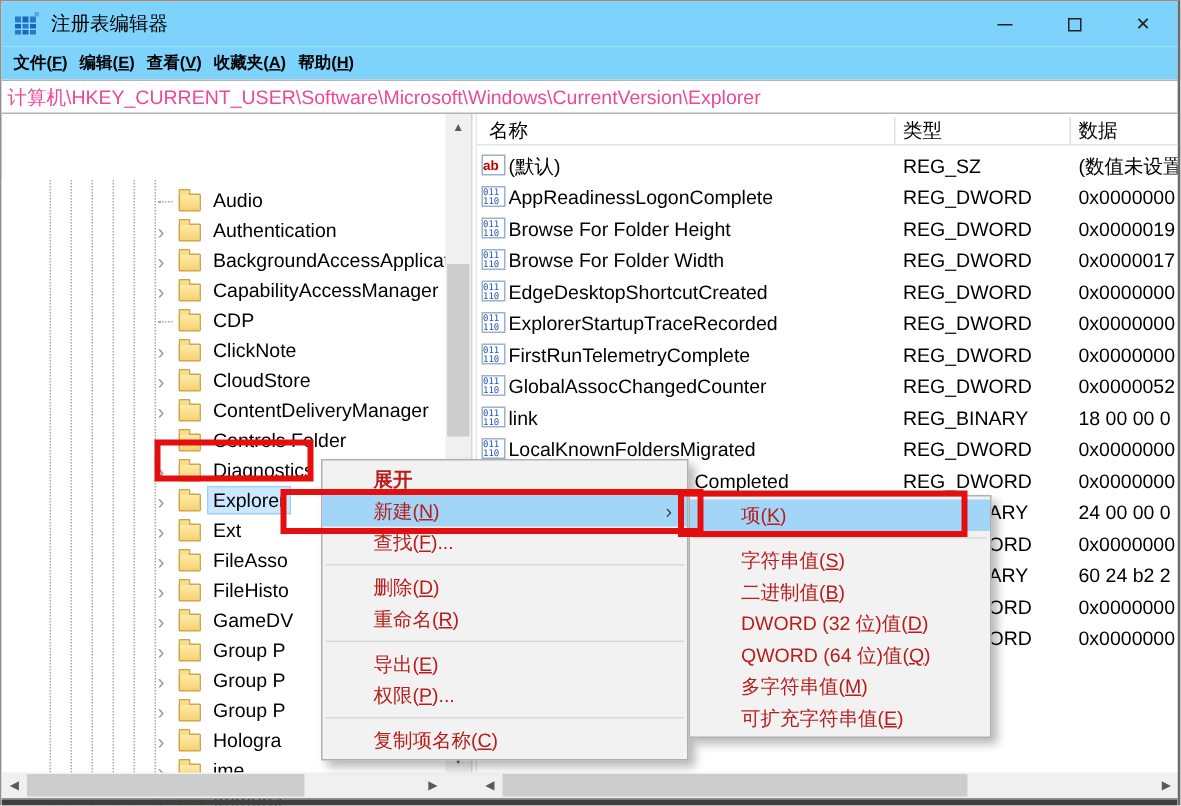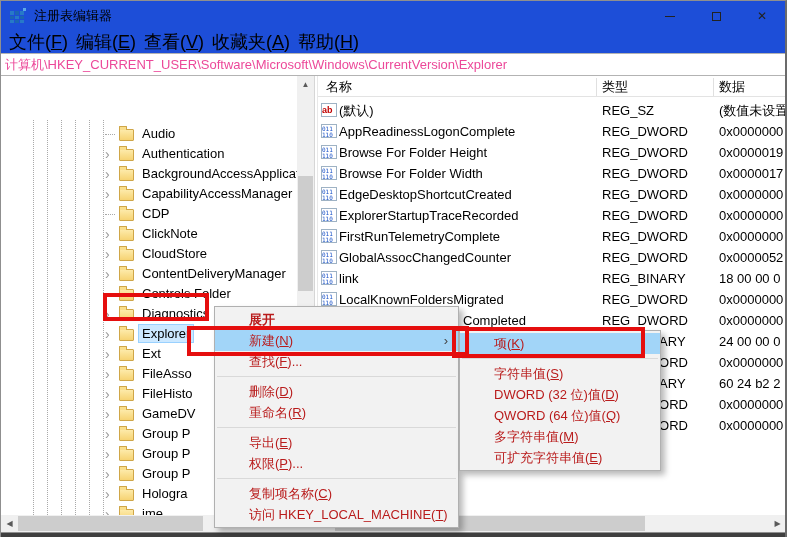--- a/index.html
+++ b/index.html
@@ -1,30 +1,30 @@
 <!DOCTYPE html>
 <html><head>
 <meta charset="utf-8">
 <style>
   html,body{margin:0;padding:0;background:#d8d8d8;}
   *{box-sizing:border-box;font-family:"Liberation Sans","DejaVu Sans",sans-serif;}
   #window{position:relative;width:787px;height:537px;background:#ffffff;overflow:hidden;
           border-left:1px solid #8f8f8f;border-top:1px solid #8f8f8f;border-right:2px solid #6b6b6b;}
   
-  .titlebar{position:absolute;left:0;top:0;right:0;height:30px;background:#1d4ed8;text-align:right;}
+  .titlebar{position:absolute;left:0;top:0;right:0;height:30px;background:#7dd3fc;text-align:right;}
   .app-icon{position:absolute;left:9px;top:7px;width:17px;height:16px;}
   .title-text{position:absolute;left:33px;top:0;height:30px;line-height:30px;font-size:13px;color:#000;}
   .win-btns{position:absolute;right:0;top:0;height:30px;display:flex;}
   .wbtn{width:46px;height:30px;display:flex;align-items:center;justify-content:center;}
   .glyph-min{width:10px;height:1px;background:#222;display:block;}
   .glyph-max{width:9px;height:9px;border:1px solid #222;display:block;}
   .glyph-close{font-size:12px;color:#222;line-height:1;}
   .glyph-close::before{content:"\2715";}
   
-  .menubar{position:absolute;left:0;top:30px;right:0;height:22px;background:#1d4ed8;padding-left:8px;font-size:18px;line-height:22px;white-space:nowrap;}
+  .menubar{position:absolute;left:0;top:30px;right:0;height:22px;background:#7dd3fc;padding-left:8px;font-size:11px;line-height:22px;white-space:nowrap;font-weight:bold;}
   .mbitem{display:inline-block;margin-right:8px;color:#000;}
   
   .addressbar{position:absolute;left:0;top:52px;right:0;height:23px;background:#fff;
               border-top:1px solid #b3b3b3;border-bottom:1px solid #b3b3b3;
               font-size:13px;line-height:21px;padding-left:4px;white-space:nowrap;overflow:hidden;color:#ec4899;}
   
   .tree-pane{position:absolute;left:0;top:75px;width:296px;height:439px;background:#fff;overflow:hidden;margin-top:44px;}
   .guide{position:absolute;top:0;height:439px;width:1px;border-left:1px dotted #a9a9a9;}
   .trow{position:relative;height:20px;line-height:20px;padding-left:104px;white-space:nowrap;font-size:13px;color:#000;}
   .chev{display:inline-block;width:14px;color:#9a9a9a;font-size:14px;vertical-align:top;}
@@ -274,27 +274,27 @@
       <div class="mitem hl">新建(<u>N</u>)<span class="subarrow"></span></div>
       <div class="mitem">查找(<u>F</u>)...</div>
       <div class="msep"></div>
       <div class="mitem">删除(<u>D</u>)</div>
       <div class="mitem">重命名(<u>R</u>)</div>
       <div class="msep"></div>
       <div class="mitem">导出(<u>E</u>)</div>
       <div class="mitem">权限(<u>P</u>)...</div>
       <div class="msep"></div>
       <div class="mitem">复制项名称(<u>C</u>)</div>
-      <div class="mitem">访问 HKEY_LOCAL_MACHINE(<u>T</u>)</div>
     </div>
 
   <div class="cmenu" id="submenu">
       <div class="mitem hl">项(<u>K</u>)</div>
       <div class="msep"></div>
       <div class="mitem">字符串值(<u>S</u>)</div>
+      <div class="mitem">二进制值(<u>B</u>)</div>
       <div class="mitem">DWORD (32 位)值(<u>D</u>)</div>
       <div class="mitem">QWORD (64 位)值(<u>Q</u>)</div>
       <div class="mitem">多字符串值(<u>M</u>)</div>
       <div class="mitem">可扩充字符串值(<u>E</u>)</div>
     </div>
 
   <div class="redbox" id="red-explorer"></div>
   <div class="redbox" id="red-new"></div>
   <div class="redbox" id="red-key"></div>
 

